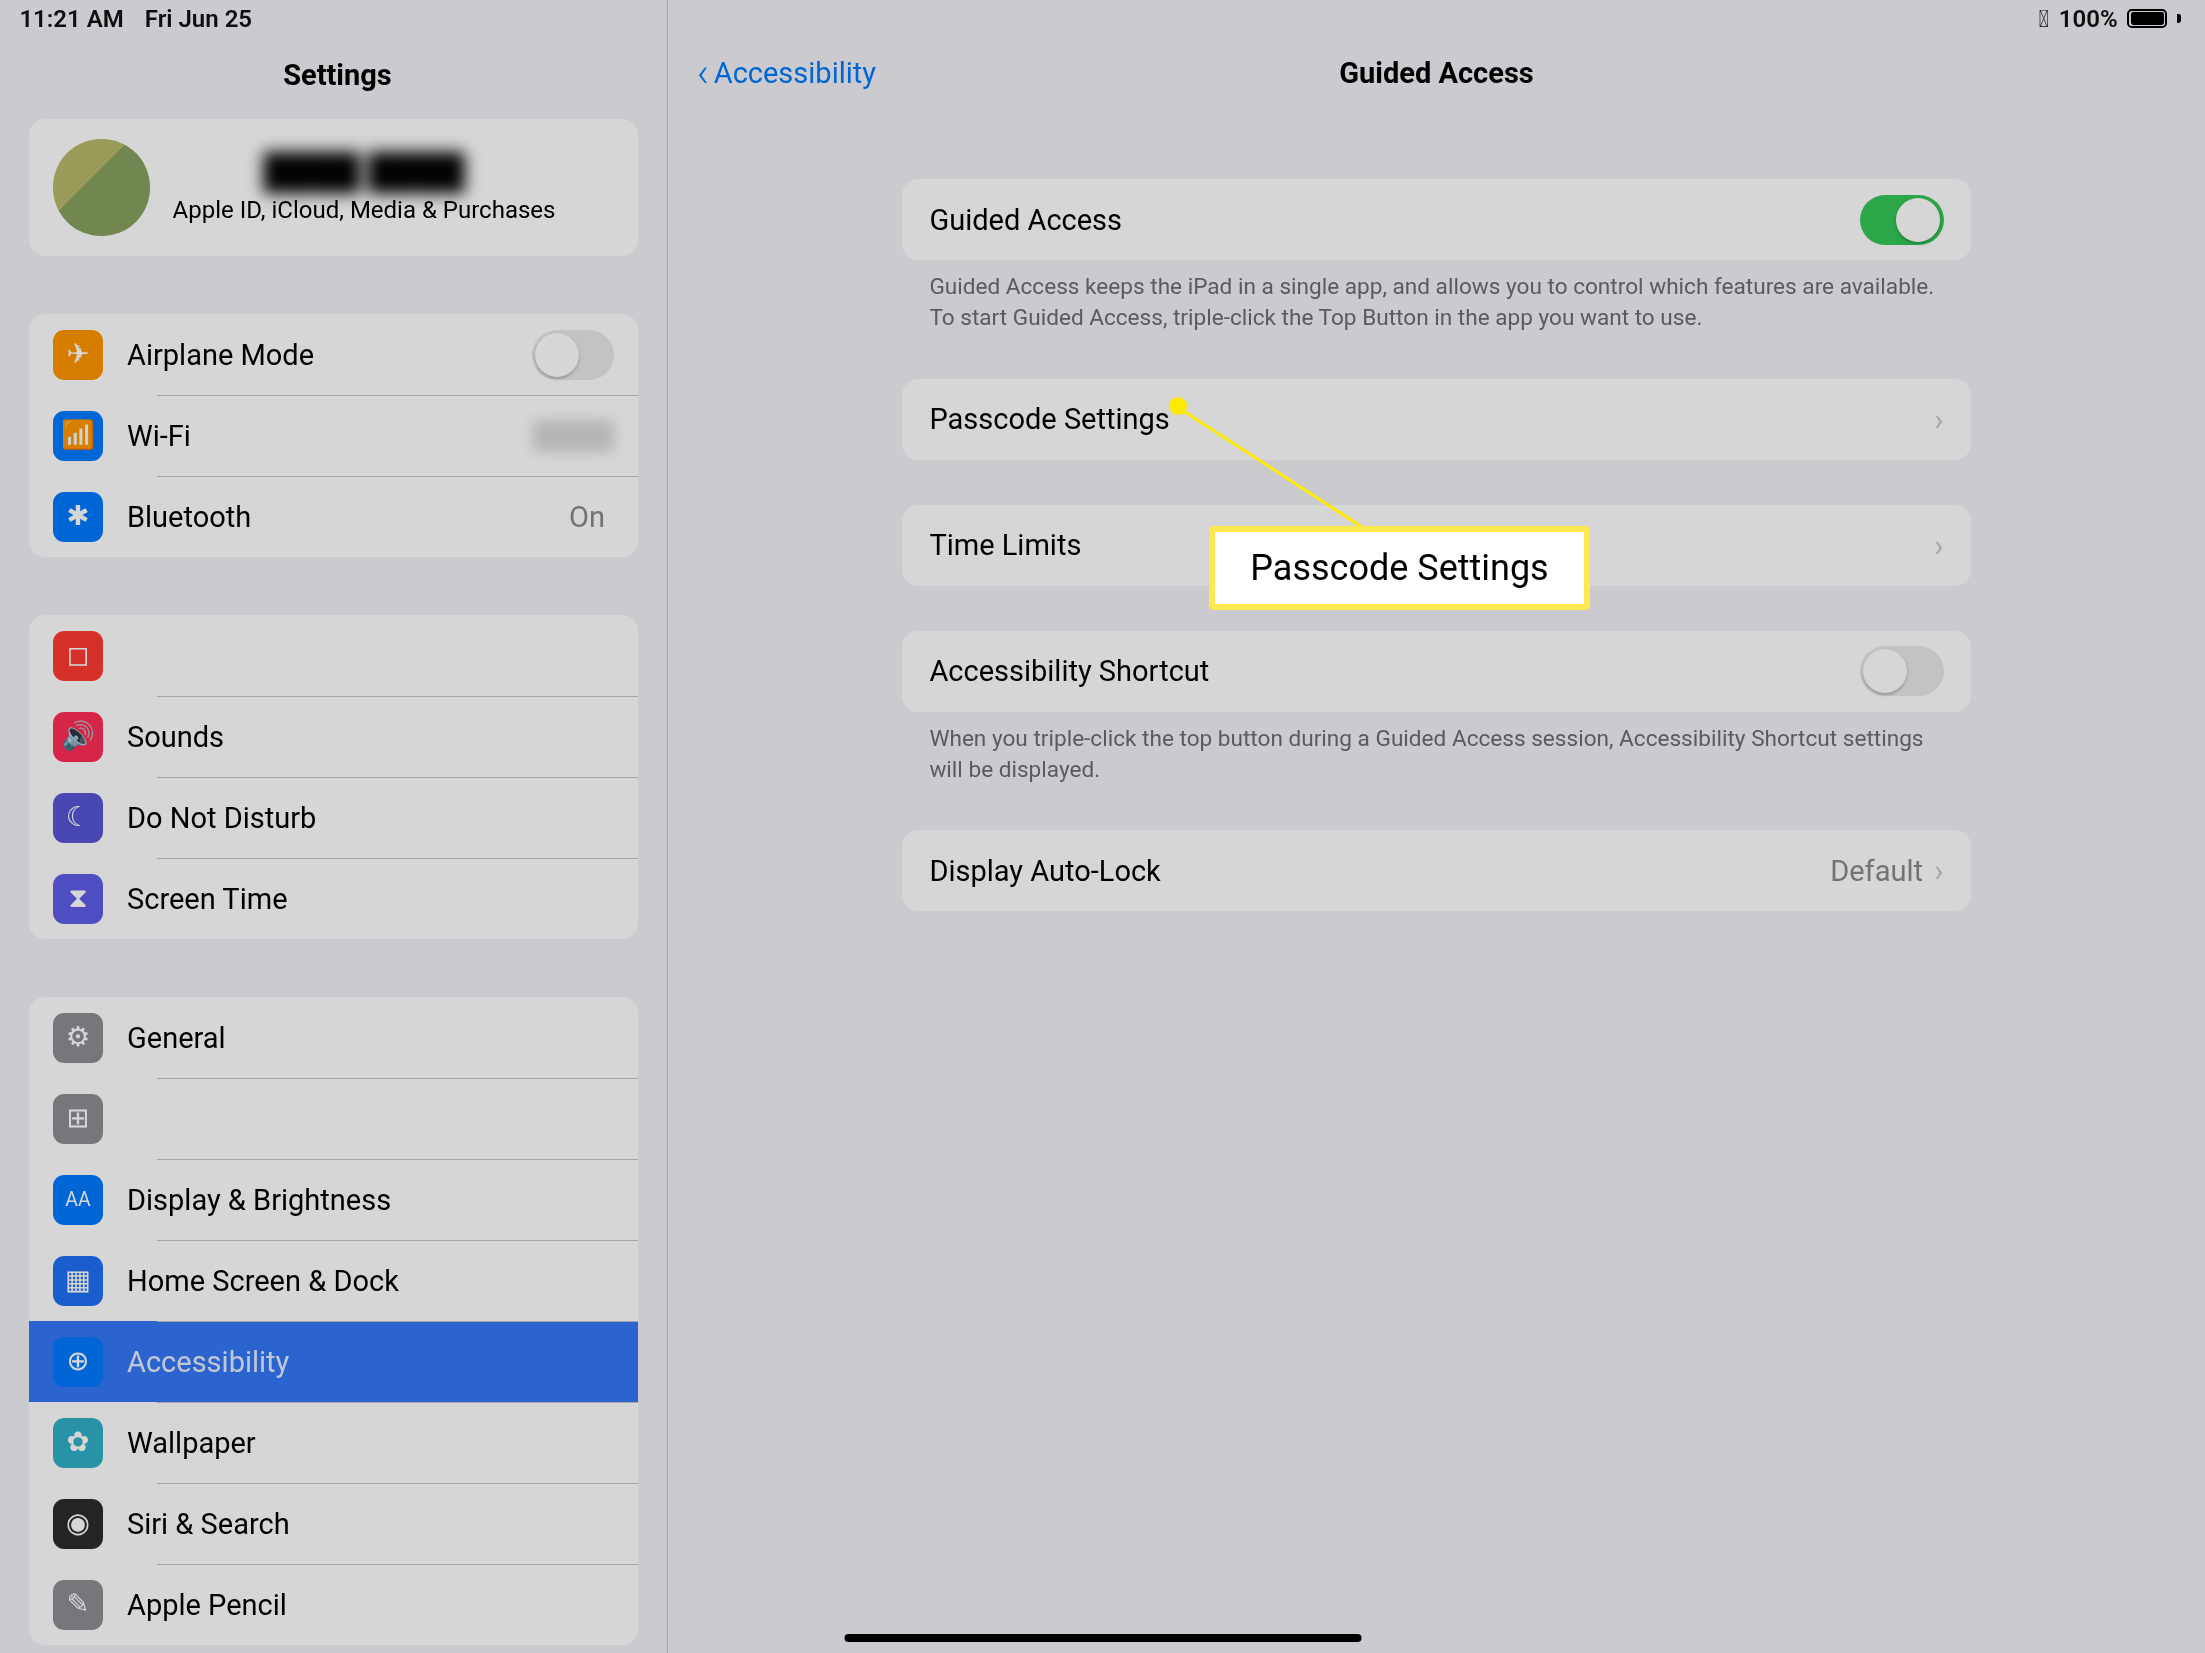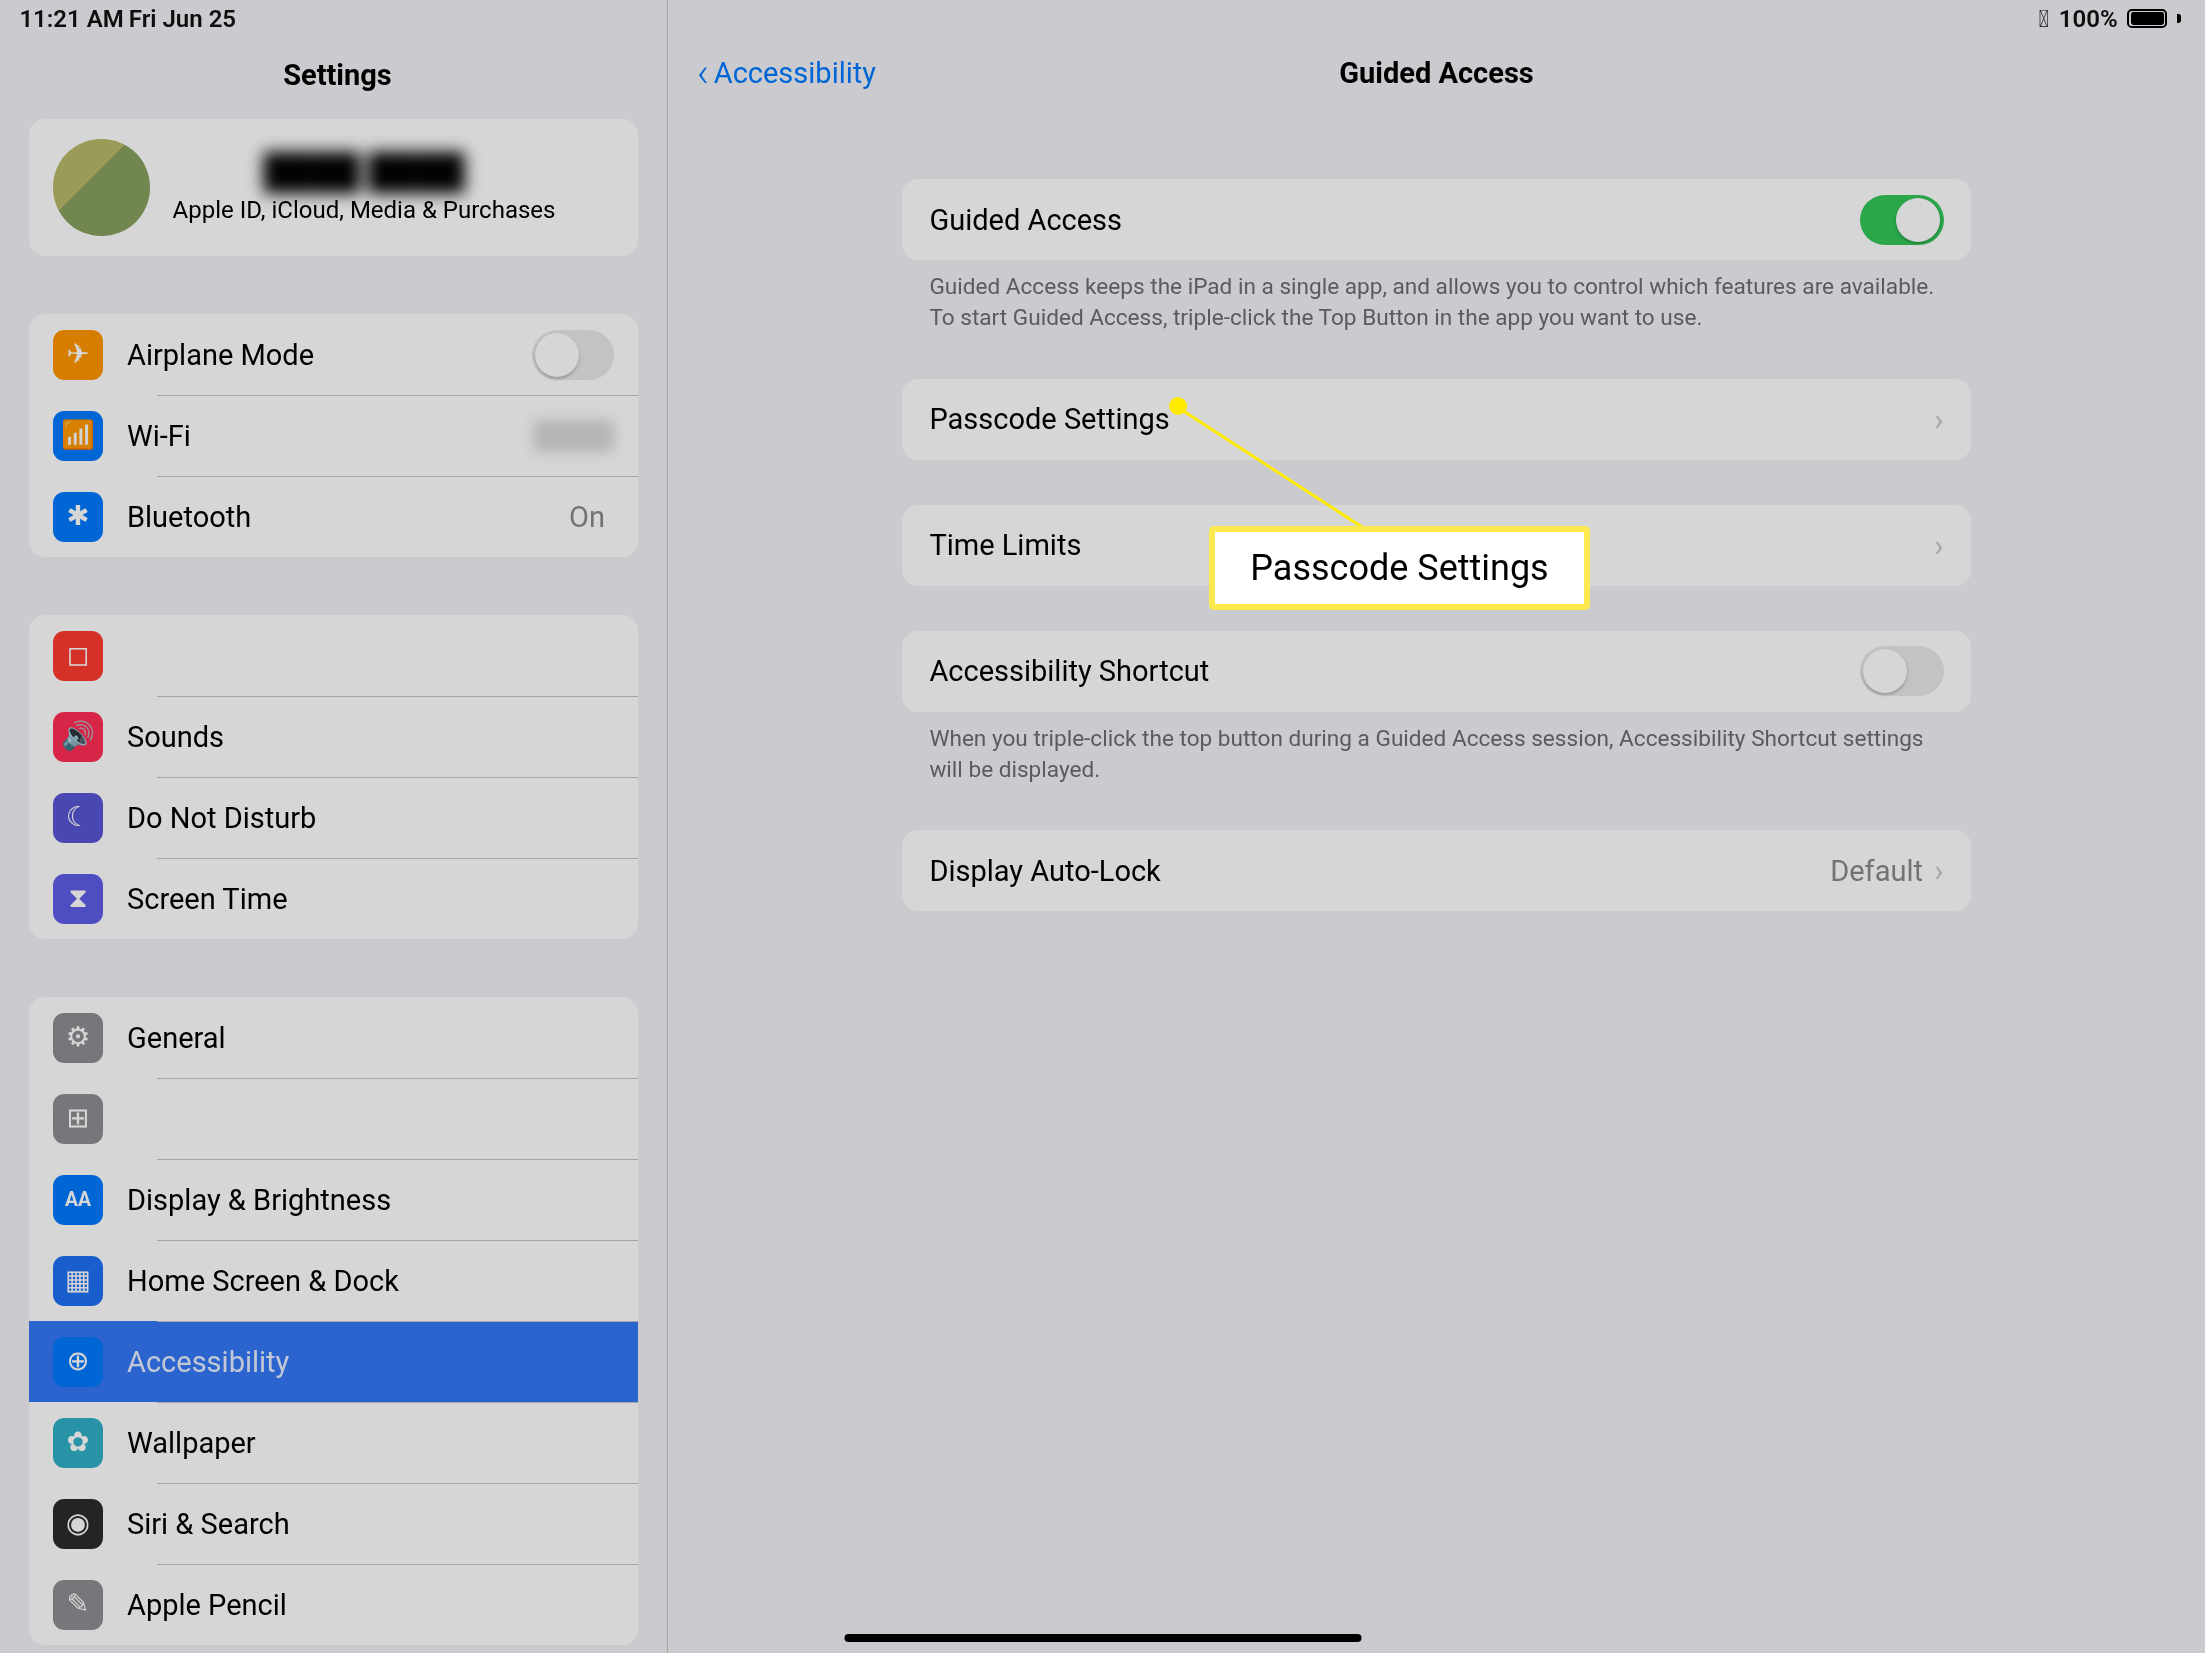--- a/index.html
+++ b/index.html
@@ -2,21 +2,21 @@
 <html style="font-size:13px"><head>
 <meta charset="utf-8">
 <style>
   * { margin:0; padding:0; box-sizing:border-box; font-family:-apple-system,BlinkMacSystemFont,"Segoe UI",Roboto,Helvetica,Arial,sans-serif; -webkit-font-smoothing:antialiased; }
   html,body { width:2205px; height:1653px; background:#f2f2f7; overflow:hidden; }
 
   .screen { position:relative; width:2205px; height:1653px; }
 
   
   .status-bar { position:absolute; top:0; left:0; right:0; height:37px; display:flex; align-items:center; justify-content:space-between; padding:0 24px 0 19.4px; font-size:24px; font-weight:600; color:#111; z-index:30; }
-  .status-left { display:flex; gap:5px; font-weight:600;}
+  .status-left { display:flex; gap:21px; font-weight:600;}
   .status-right { display:flex; align-items:center; gap:9.7px; }
   .wifi-glyph { font-size:24px; }
   .battery-body { width:40px; height:19.4px; border:2px solid #000; border-radius:4.8px; position:relative; }
   .battery-fill { position:absolute; inset:1.6px; background:#000; border-radius:2.4px;}
   .battery-cap { width:4px; height:9.7px; background:#000; border-radius:0 2.4px 2.4px 0; }
 
   
   .sidebar { position:absolute; top:0; left:0; width:668px; height:1653px; background:#f2f2f7; border-right:0.8px solid #c6c6c8; overflow:hidden; }
   .sidebar-title { text-align:center; font-size:29px; font-weight:700; color:#000; margin-top:58px; margin-bottom:29px;margin-left:8px;}
   .sidebar-scroll { position:absolute; top:119px; bottom:0; left:0; right:0; padding:0 29px; overflow:hidden;}
@@ -171,21 +171,21 @@
       </div>
       <span class="label">General</span>
       </div>
           <div class="row">
       <div class="icon-wrap c-gray">
         <span class="icon-glyph" style="">⊞</span>
       </div>
       </div>
           <div class="row">
       <div class="icon-wrap c-blue">
-        <span class="icon-glyph" style="font-size:19.4px;font-weight:700;">AA</span>
+        <span class="icon-glyph" style="font-size:19.4px;font-weight:400;">AA</span>
       </div>
       <span class="label">Display &amp; Brightness</span>
       </div>
           <div class="row">
       <div class="icon-wrap c-blue2">
         <span class="icon-glyph" style="">▦</span>
       </div>
       <span class="label">Home Screen &amp; Dock</span>
       </div>
           <div class="row selected">

